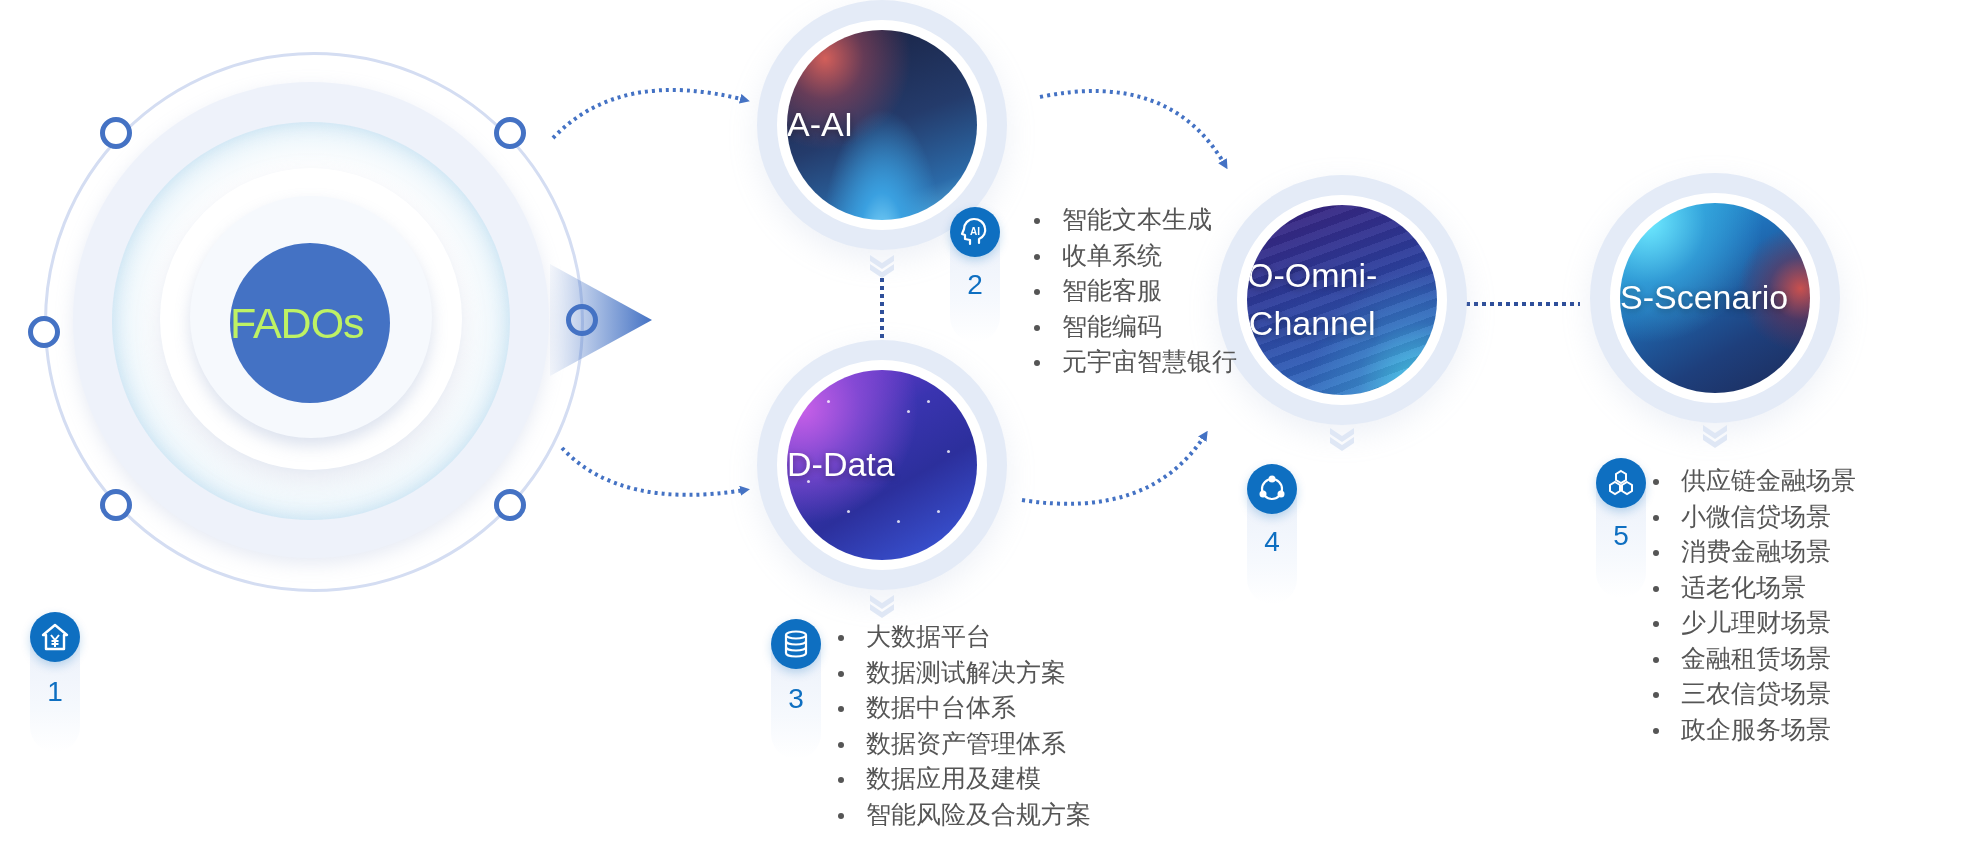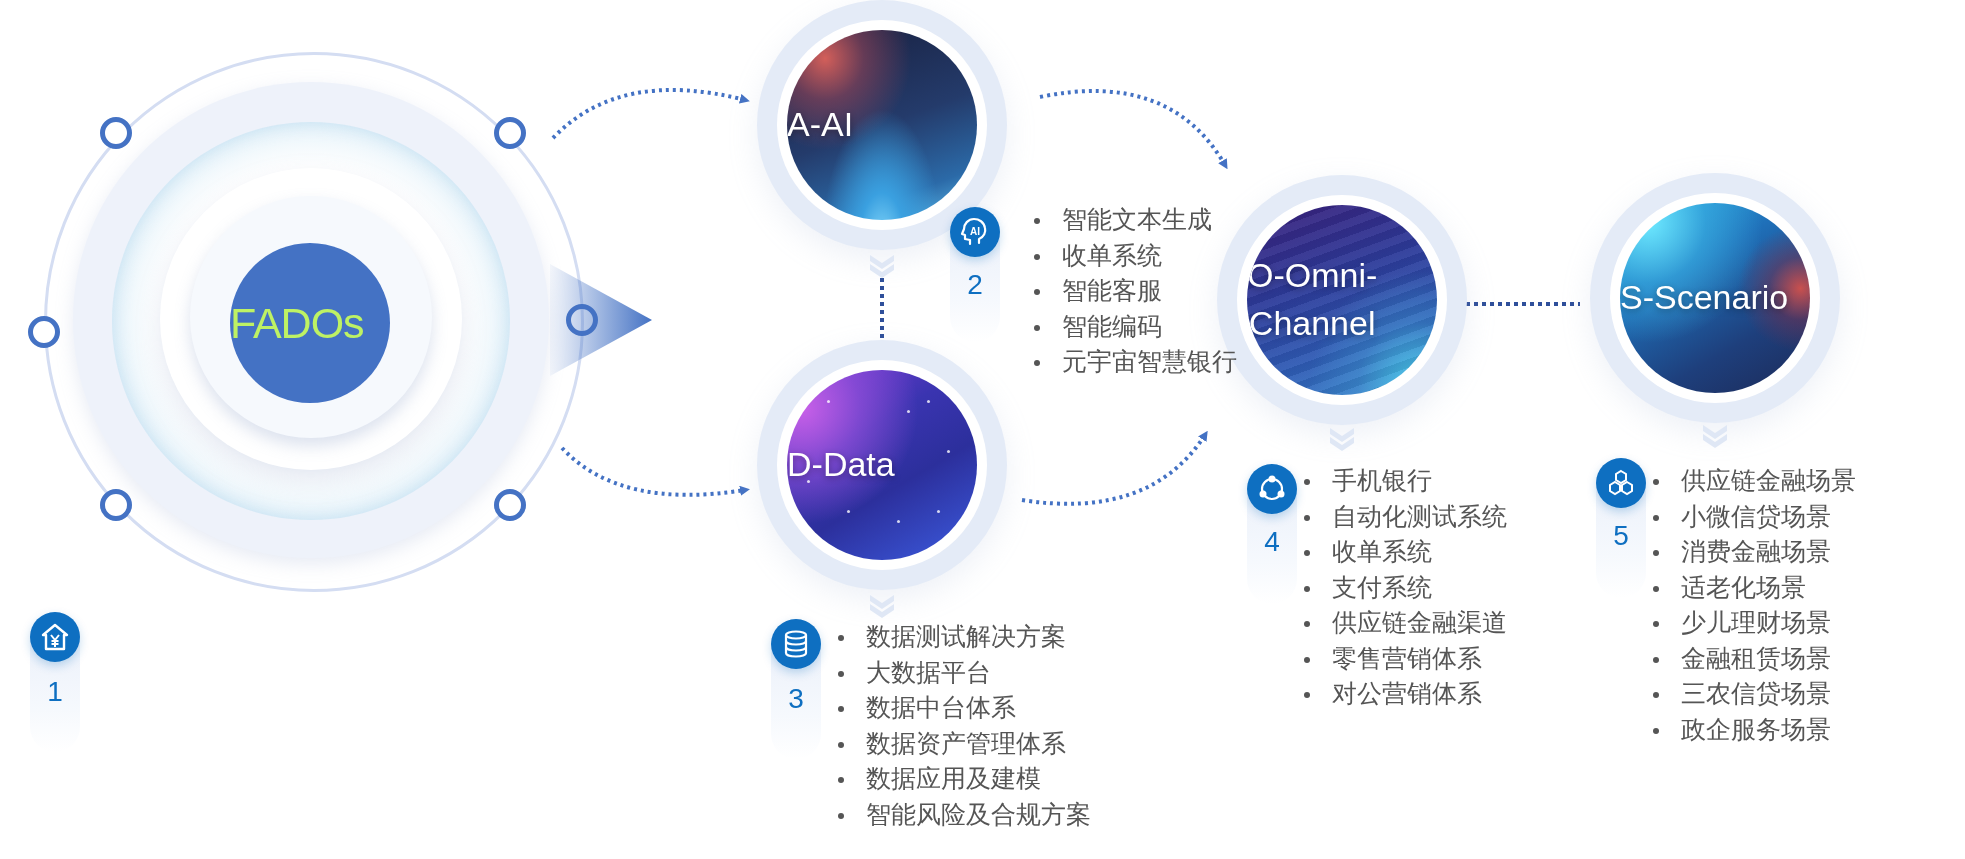--- a/index.html
+++ b/index.html
@@ -209,48 +209,39 @@
     <div class="badge-icon">
       <svg width="28" height="30" viewBox="0 0 28 30">
         <ellipse cx="14" cy="6" rx="10" ry="3.5" fill="none" stroke="#fff" stroke-width="2.2"></ellipse>
         <path d="M4,6 L4,24 C4,26 8,27.5 14,27.5 C20,27.5 24,26 24,24 L24,6" fill="none" stroke="#fff" stroke-width="2.2"></path>
         <path d="M4,12 C4,14 8,15.5 14,15.5 C20,15.5 24,14 24,12 M4,18 C4,20 8,21.5 14,21.5 C20,21.5 24,20 24,18" fill="none" stroke="#fff" stroke-width="2.2"></path>
       </svg>
     </div>
     <div class="badge-num" style="top:64px">3</div>
   </div>
   <ul class="blist" style="left:836px;top:619px;">
+    <li>大数据平台</li>
     <li>数据测试解决方案</li>
-    <li>大数据平台</li>
     <li>数据中台体系</li>
     <li>数据资产管理体系</li>
     <li>数据应用及建模</li>
     <li>智能风险及合规方案</li>
   </ul>
 
   <div class="badge-col" style="left:1247px;top:464px;height:140px">
     <div class="badge-icon">
       <svg width="30" height="30" viewBox="0 0 30 30">
         <circle cx="15" cy="15" r="10" fill="none" stroke="#fff" stroke-width="2.2"></circle>
         <circle cx="15" cy="5" r="3.5" fill="#fff"></circle>
         <circle cx="6" cy="20" r="3.5" fill="#fff"></circle>
         <circle cx="24" cy="20" r="3.5" fill="#fff"></circle>
       </svg>
     </div>
     <div class="badge-num" style="top:62px">4</div>
   </div>
-  <ul class="blist" style="left:1302px;top:463px">
-    <li>手机银行</li>
-    <li>自动化测试系统</li>
-    <li>收单系统</li>
-    <li>支付系统</li>
-    <li>供应链金融渠道</li>
-    <li>零售营销体系</li>
-    <li>对公营销体系</li>
-  </ul>
 
   <div class="badge-col" style="left:1596px;top:458px;height:140px">
     <div class="badge-icon">
       <svg width="30" height="30" viewBox="0 0 30 30">
         <path d="M15,3 L20,6 L20,12 L15,15 L10,12 L10,6 z" fill="none" stroke="#fff" stroke-width="2"></path>
         <path d="M9,14 L14,17 L14,23 L9,26 L4,23 L4,17 z" fill="none" stroke="#fff" stroke-width="2"></path>
         <path d="M21,14 L26,17 L26,23 L21,26 L16,23 L16,17 z" fill="none" stroke="#fff" stroke-width="2"></path>
       </svg>
     </div>
     <div class="badge-num" style="top:62px">5</div>

